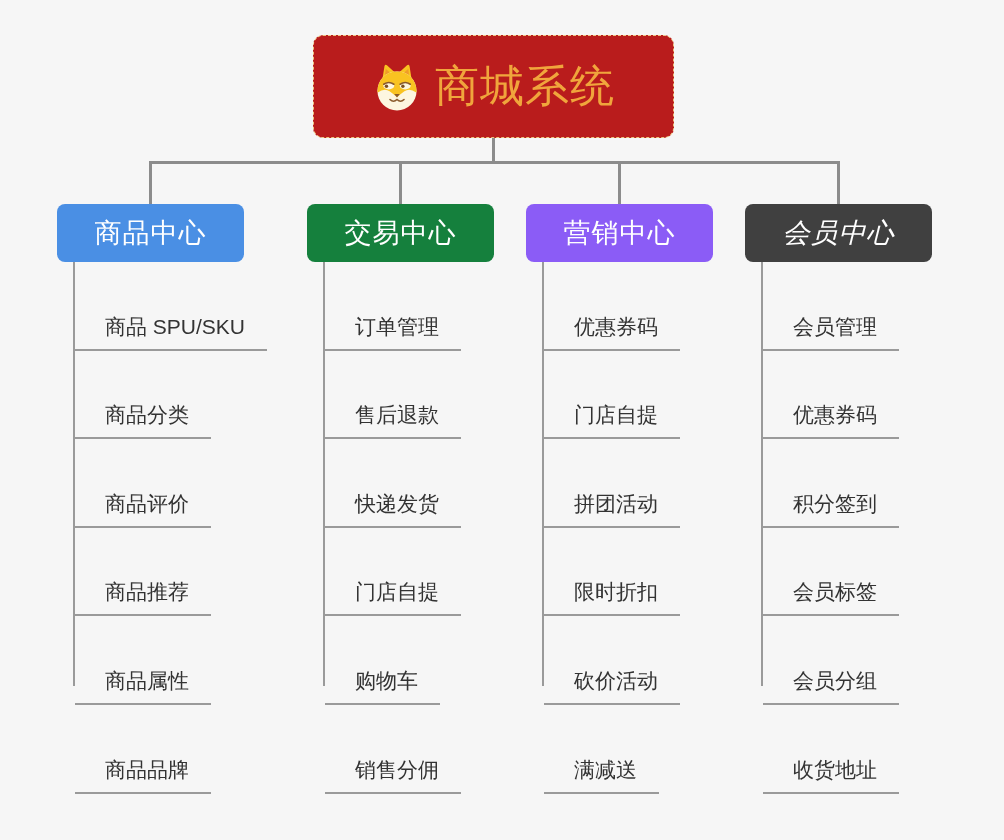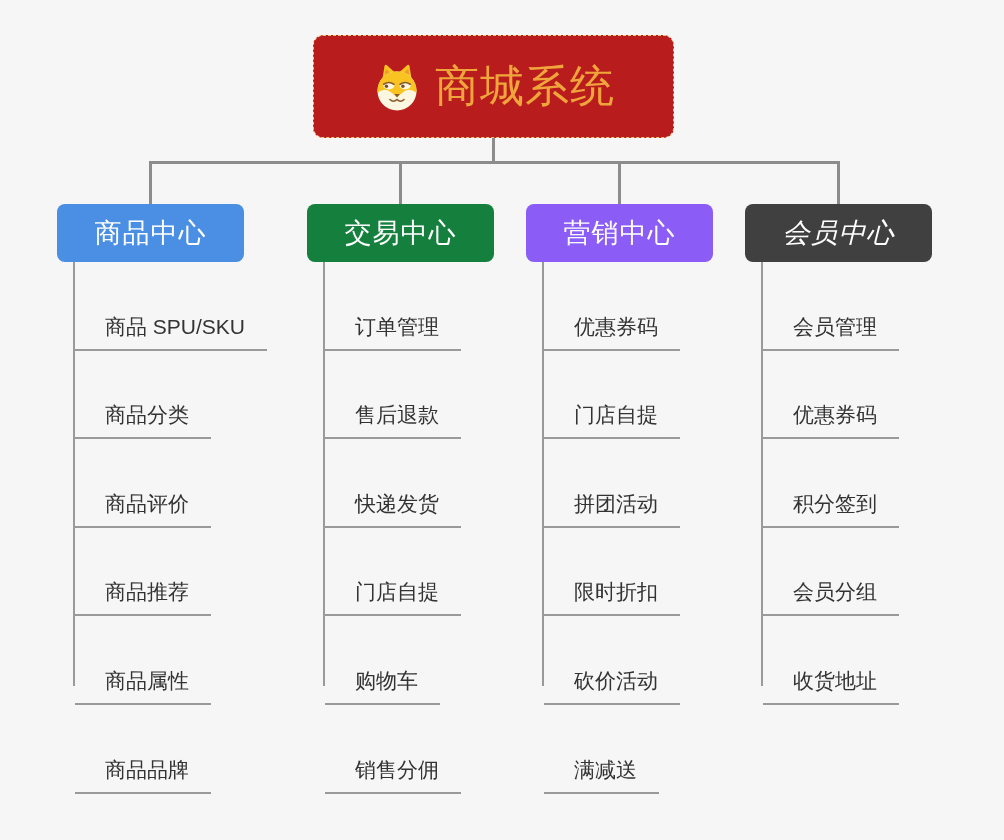--- a/index.html
+++ b/index.html
@@ -177,20 +177,23 @@
           <div class="leaf-item">
             <span class="leaf-label">会员管理</span>
           </div>
           <div class="leaf-item">
             <span class="leaf-label">优惠券码</span>
           </div>
           <div class="leaf-item">
             <span class="leaf-label">积分签到</span>
           </div>
           <div class="leaf-item">
+            <span class="leaf-label">会员标签</span>
+          </div>
+          <div class="leaf-item">
             <span class="leaf-label">会员分组</span>
           </div>
           <div class="leaf-item">
             <span class="leaf-label">收货地址</span>
           </div>
         </div>
       </div>
     </div>
 
 </div>

